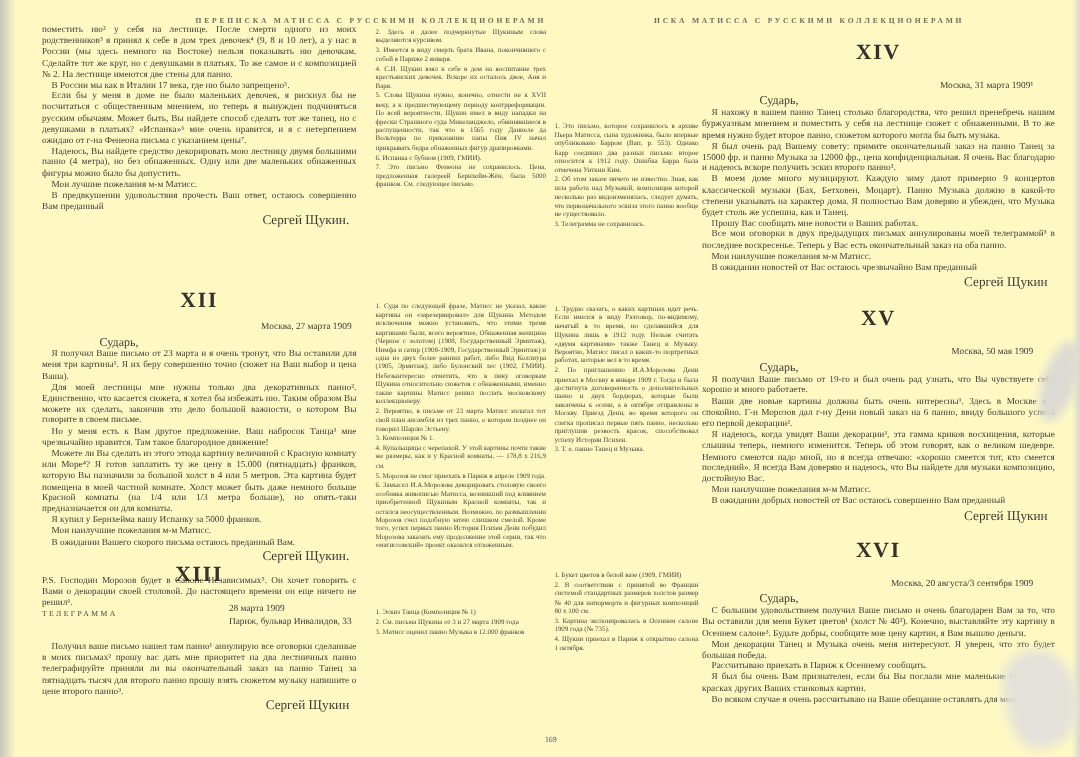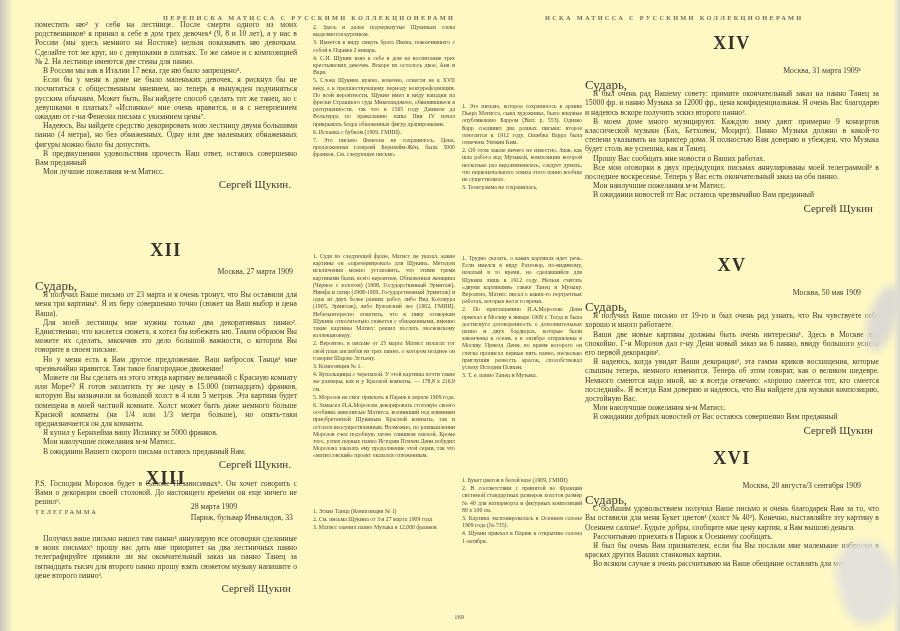--- a/index.html
+++ b/index.html
@@ -4,21 +4,21 @@
 <style>
   html,body{margin:0;padding:0;background:#d8d6d0;}
   .sheet{position:relative;width:900px;height:631px;background:#fef9c3;overflow:hidden;
          font-family:"Liberation Serif","DejaVu Serif",serif;color:#3e3b36;}
   .rh{position:absolute;top:14px;font-size:6.3px;letter-spacing:2.3px;font-weight:bold;color:#6e6a62;white-space:nowrap;}
   .col{position:absolute;}
   .numeral{font-size:18px;font-weight:bold;text-align:center;letter-spacing:1.5px;margin:0 0 6px 0;color:#35322d;}
   .mb12{margin-bottom:12px;}
   .dateline{text-align:right;font-size:7.8px;padding-right:4px;margin-bottom:4px;line-height:10px;}
   .pr18{padding-right:18px;}
-  .salutation{font-size:13px;line-height:9.2px;}
+  .salutation{font-size:10px;line-height:9.2px;margin-left:48px;}
   .paras p,.body-p{font-size:7.7px;line-height:9.2px;margin:0;text-indent:8px;text-align:justify;}
   .nf p:first-child{text-indent:0;}
   .sig{text-align:right;font-size:11px;padding-right:6px;margin-top:2px;}
   .ps{margin-top:9px;font-size:7.7px;line-height:9.2px;text-align:justify;margin-bottom:0;}
   .tg-row{display:flex;justify-content:space-between;align-items:flex-start;margin-top:13px;margin-bottom:11px;}
   .tg-label{font-size:6.4px;letter-spacing:2px;color:#4a463f;padding-top:6px;}
   .tg-dates{font-size:7.8px;line-height:10.5px;padding-right:4px;}
   .notes p{font-size:5.8px;line-height:7.2px;margin:0 0 1px 0;text-align:justify;color:#4b473f;}
   .pagenum{position:absolute;left:446px;top:613px;width:26px;text-align:center;font-size:6.5px;color:#55524b;}
   .edge-left{position:absolute;left:0;top:0;width:13px;height:631px;
@@ -37,22 +37,22 @@
 
   <div class="rh" style="left:163px">ПЕРЕПИСКА МАТИССА С РУССКИМИ КОЛЛЕКЦИОНЕРАМИ</div>
   <div class="rh" style="left:545px">ИСКА МАТИССА С РУССКИМИ КОЛЛЕКЦИОНЕРАМИ</div>
 
   <section class="col" style="left:35px;top:20px;width:262px">
     <div class="paras nf">
         <p>поместить ню² у себя на лестнице. После смерти одного из моих родственников³ я принял к себе в дом трех девочек⁴ (9, 8 и 10 лет), а у нас в России (мы здесь немного на Востоке) нельзя показывать ню девочкам. Сделайте тот же круг, но с девушками в платьях. То же самое и с композицией № 2. На лестнице имеются две стены для панно.</p>
         <p>В России мы как в Италии 17 века, где ню было запрещено⁵.</p>
         <p>Если бы у меня в доме не было маленьких девочек, я рискнул бы не посчитаться с общественным мнением, но теперь я вынужден подчиняться русским обычаям. Может быть, Вы найдете способ сделать тот же танец, но с девушками в платьях? «Испанка»⁶ мне очень нравится, и я с нетерпением ожидаю от г-на Фенеона письма с указанием цены⁷.</p>
         <p>Надеюсь, Вы найдете средство декорировать мою лестницу двумя большими панно (4 метра), но без обнаженных. Одну или две маленьких обнаженных фигуры можно было бы допустить.</p>
+        <p>Мои лучшие пожелания м-м Матисс.</p>
         <p>В предвкушении удовольствия прочесть Ваш ответ, остаюсь совершенно Вам преданный</p>
-        <p>Мои лучшие пожелания м-м Матисс.</p>
       </div>
     <div class="sig">Сергей Щукин.</div>
   </section>
 
   <section class="col" style="left:35px;top:240px;width:262px">
     <h2 class="numeral">XII</h2>
     <div class="dateline">Москва, 27 марта 1909</div>
     <div class="salutation">Сударь,</div>
     <div class="paras">
         <p>Я получил Ваше письмо от 23 марта и я очень тронут, что Вы оставили для меня три картины¹. Я их беру совершенно точно (сюжет на Ваш выбор и цена Ваша).</p>
@@ -117,20 +117,21 @@
       <p>2. В соответствии с принятой во Франции системой стандартных размеров холстов размер № 40 для натюрморта и фигурных композиций 80 х 100 см.</p>
       <p>3. Картина экспонировалась в Осеннем салоне 1909 года (№ 735).</p>
       <p>4. Щукин приехал в Париж к открытию салона 1 октября.</p>
     </aside>
 
   <section class="col" style="left:585px;top:33px;width:294px">
     <h2 class="numeral mb12">XIV</h2>
     <div class="dateline pr18">Москва, 31 марта 1909¹</div>
     <div class="salutation">Сударь,</div>
     <div class="paras">
+        <p>Я нахожу в вашем панно Танец столько благородства, что решил пренебречь нашим буржуазным мнением и поместить у себя на лестнице сюжет с обнаженными. В то же время нужно будет второе панно, сюжетом которого могла бы быть музыка.</p>
         <p>Я был очень рад Вашему совету: примите окончательный заказ на панно Танец за 15000 фр. и панно Музыка за 12000 фр., цена конфиденциальная. Я очень Вас благодарю и надеюсь вскоре получить эскиз второго панно².</p>
         <p>В моем доме много музицируют. Каждую зиму дают примерно 9 концертов классической музыки (Бах, Бетховен, Моцарт). Панно Музыка должно в какой-то степени указывать на характер дома. Я полностью Вам доверяю и убежден, что Музыка будет столь же успешна, как и Танец.</p>
         <p>Прошу Вас сообщать мне новости о Ваших работах.</p>
         <p>Все мои оговорки в двух предыдущих письмах аннулированы моей телеграммой³ в последнее воскресенье. Теперь у Вас есть окончательный заказ на оба панно.</p>
         <p>Мои наилучшие пожелания м-м Матисс.</p>
         <p>В ожидании новостей от Вас остаюсь чрезвычайно Вам преданный</p>
       </div>
     <div class="sig pr18">Сергей Щукин</div>
   </section>
 
@@ -147,20 +148,21 @@
       </div>
     <div class="sig pr18">Сергей Щукин</div>
   </section>
 
   <section class="col" style="left:585px;top:448px;width:294px">
     <h2 class="numeral mb12">XVI</h2>
     <div class="dateline pr18">Москва, 20 августа/3 сентября 1909</div>
     <div class="salutation">Сударь,</div>
     <div class="paras">
         <p>С большим удовольствием получил Ваше письмо и очень благодарен Вам за то, что Вы оставили для меня Букет цветов¹ (холст № 40²). Конечно, выставляйте эту картину в Осеннем салоне³. Будьте добры, сообщите мне цену картин, я Вам вышлю деньги.</p>
+        <p>Мои декорации Танец и Музыка очень меня интересуют. Я уверен, что это будет большая победа.</p>
         <p>Рассчитываю приехать в Париж к Осеннему сообщать.</p>
         <p>Я был бы очень Вам признателен, если бы Вы послали мне маленькие наброски в красках других Ваших станковых картин.</p>
         <p>Во всяком случае я очень рассчитываю на Ваше обещание оставлять для меня</p>
       </div>
   </section>
 
   <div class="pagenum">169</div>
 
   <div class="edge-left"></div>
   <div class="edge-right"></div>

